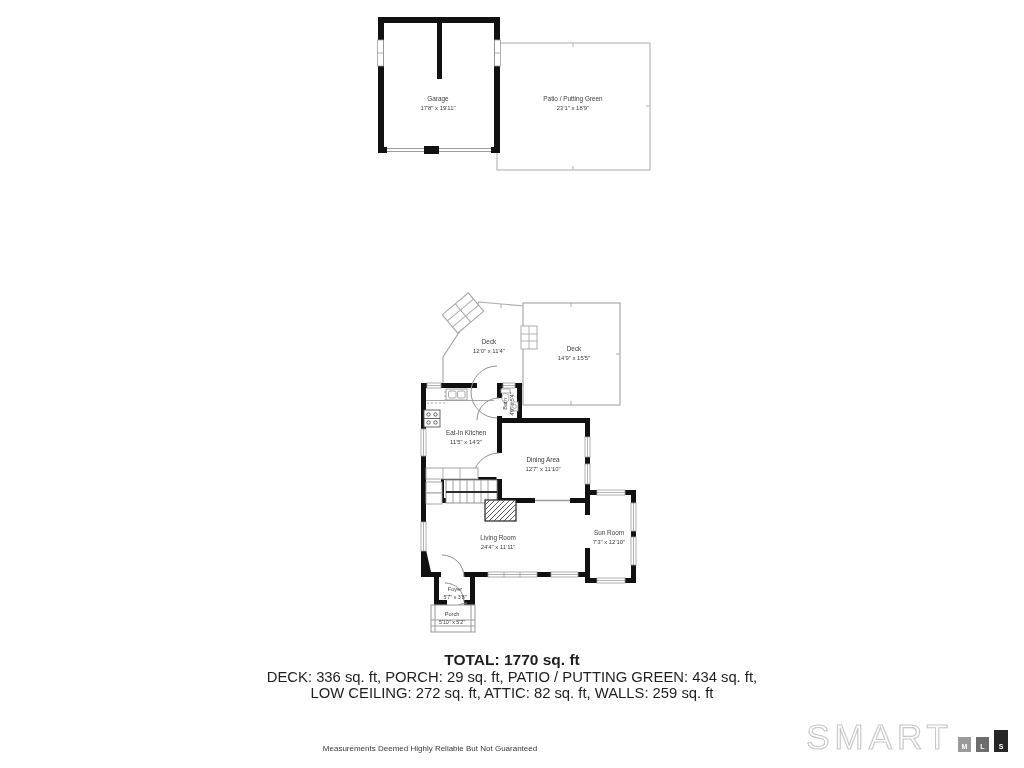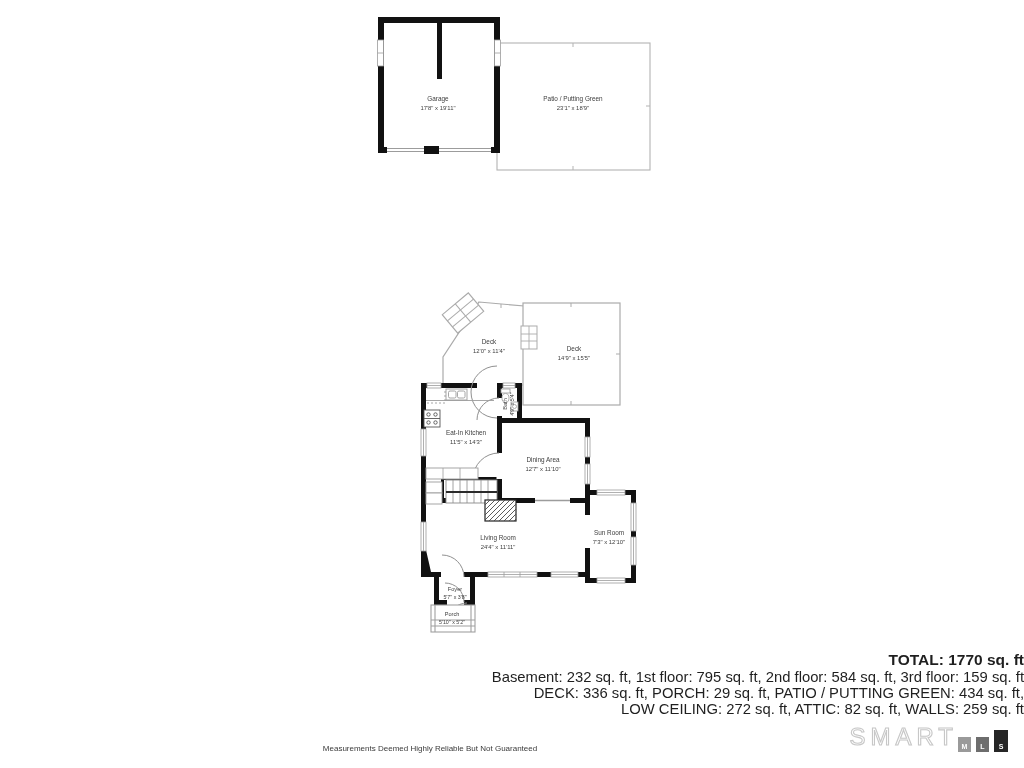--- a/index.html
+++ b/index.html
@@ -9,36 +9,36 @@
   }
   svg { position:absolute; left:0; top:0; }
   svg text { font-family:"Liberation Sans", sans-serif; fill:#3d3d3d; }
   .room-name { font-size:6.4px; }
   .room-dims { font-size:5.9px; }
   .room-name-sm { font-size:5.6px; }
   .room-dims-sm { font-size:5.3px; }
 
   .summary {
     position:absolute; top:651px; left:0; width:1024px;
-    text-align:right; color:#1f1f1f;
+    text-align:center; color:#1f1f1f;
   }
   .summary .total { font-size:15.5px; font-weight:700; line-height:18px; }
   .summary .line  { font-size:14.8px; line-height:16px; }
 
   .disclaimer {
     position:absolute; top:744px; left:0; width:860px;
     text-align:center; font-size:8px; color:#3a3a3a;
   }
 
   .logo {
     position:absolute; right:16px; top:721px; display:flex; align-items:flex-end;
   }
   .logo-brand {
-    font-size:24px; line-height:31px; letter-spacing:5px; font-weight:400;
-    color:transparent; -webkit-text-stroke:1.1px #c7c7c7; 
+    font-size:35px; line-height:31px; letter-spacing:5px; font-weight:400;
+    color:transparent; -webkit-text-stroke:1.1px #c7c7c7; margin-right:5px;
   }
   .logo-blocks { display:flex; align-items:flex-end; gap:5px; padding-bottom:0px; }
   .block {
     width:13px; height:15px; color:#ffffff; font-size:7px; font-weight:700;
     display:flex; align-items:flex-end; justify-content:center; padding-bottom:2px;
     box-sizing:border-box;
   }
   .block-m { background:#9a9a9a; }
   .block-l { background:#6d6d6d; }
   .block-s { background:#262626; width:14px; height:22px; }
@@ -283,21 +283,20 @@
     <text class="room-dims-sm" text-anchor="middle" x="452" y="624">5'10" x 5'2"</text>
     <g transform="rotate(-90 509 404)">
       <text class="room-name-sm" text-anchor="middle" x="509" y="402">Bath</text>
       <text class="room-dims-sm" text-anchor="middle" x="509" y="409">4'9" x 5'4"</text>
     </g>
   </g>
 </svg>
 
 <div class="summary">
   <div class="total">TOTAL: 1770 sq. ft</div>
-  <div class="line">Basement: 232 sq. ft, 1st floor: 795 sq. ft, 2nd floor: 584 sq. ft, 3rd floor: 159 sq. ft</div>
   <div class="line">DECK: 336 sq. ft, PORCH: 29 sq. ft, PATIO / PUTTING GREEN: 434 sq. ft,</div>
   <div class="line">LOW CEILING: 272 sq. ft, ATTIC: 82 sq. ft, WALLS: 259 sq. ft</div>
 </div>
 
 <div class="disclaimer">Measurements Deemed Highly Reliable But Not Guaranteed</div>
 
 <div class="logo">
   <span class="logo-brand">SMART</span>
   <span class="logo-blocks">
     <span class="block block-m">M</span>

